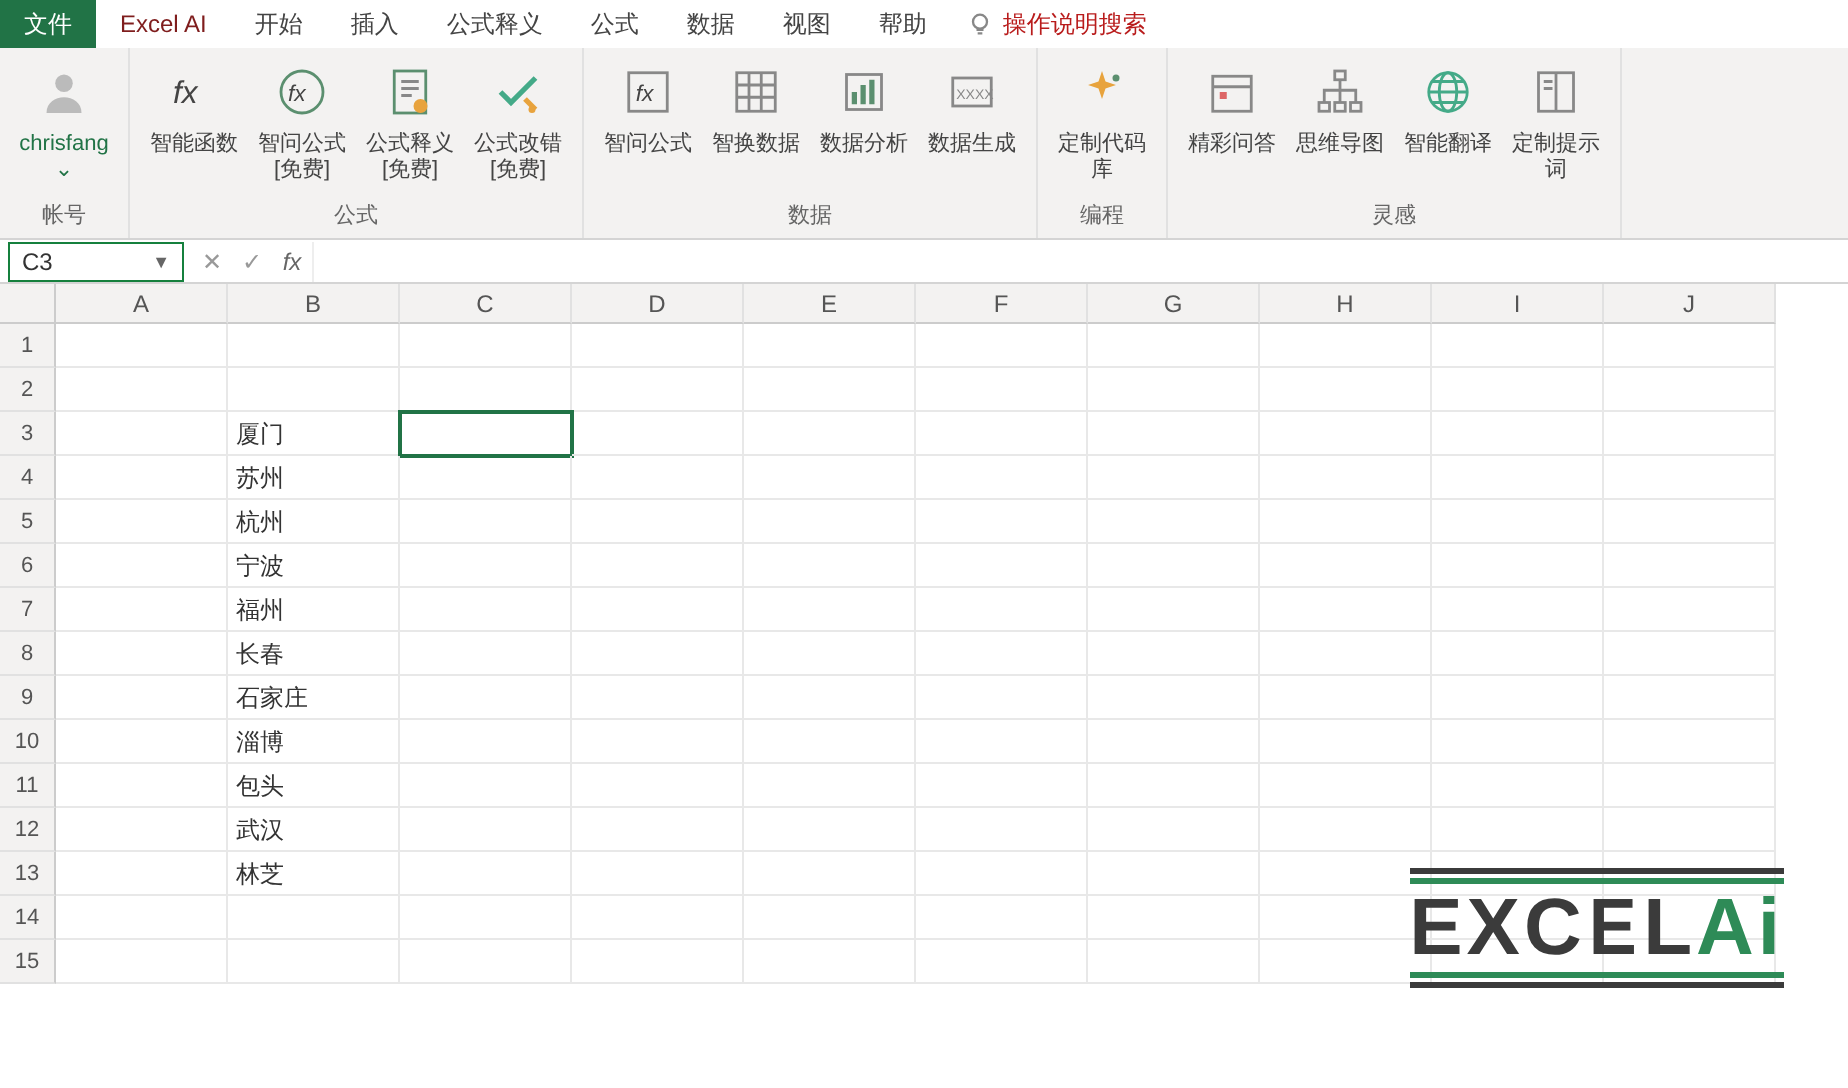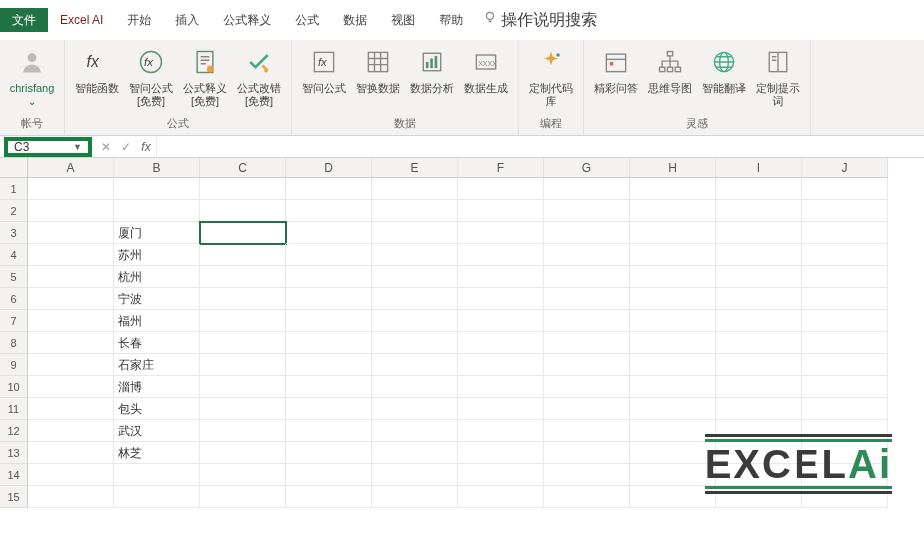--- a/index.html
+++ b/index.html
@@ -1,40 +1,40 @@
 <!DOCTYPE html>
 <html><head>
 <meta charset="utf-8">
 <style>
 * { margin: 0; padding: 0; box-sizing: border-box; font-family: "Microsoft YaHei", "Segoe UI", sans-serif; }
 body { width: 924px; height: 544px; background: #fff; overflow: hidden; position: relative; }
 
 
-.tabs { display: flex; height: 40px; background: #fff; font-size: 12px; align-items: center; }
+.tabs { display: flex; height: 24px; background: #fff; font-size: 12px; align-items: center; }
 .tab { padding: 0 12px; height: 24px; line-height: 24px; color: #444; cursor: pointer; }
 .tab.file { background: #217346; color: #fff; }
 .tab.active { color: #7f1d1d; border-bottom: 2px solid #fff; font-weight: 500; position: relative; }
 .tab.active::after { content:""; position:absolute; left:0; right:0; bottom:-1px; height:2px; background:#fff;}
-.search-hint { display: flex; align-items: flex-start; color: #404040; font-size: 16px; margin-left: 8px; }
+.search-hint { display: flex; align-items: center; color: #b91c1c; font-size: 12px; margin-left: 8px; }
 .bulb { margin-right: 4px; }
 
 
 .ribbon { display: flex; height: 96px; border-bottom: 1px solid #d4d4d4; background: #f3f2f1; }
 .group { display: flex; flex-direction: column; align-items: center; padding: 4px 6px 2px; border-right: 1px solid #e1e1e1; }
 .group-items { display: flex; gap: 2px; flex: 1; align-items: flex-start; }
 .group-label { font-size: 11px; color: #666; padding: 2px 0; }
 .rbtn { display: flex; flex-direction: column; align-items: center; width: 52px; padding: 2px; cursor: pointer; }
 .rbtn .icon { width: 32px; height: 32px; display: flex; align-items: center; justify-content: center; font-size: 20px; }
 .rbtn .lbl { font-size: 11px; color: #444; text-align: center; line-height: 13px; margin-top: 4px; white-space: pre-line; }
 .account .icon { color: #888; }
 .account .lbl { color: #217346; }
 
 
 .fbar { display: flex; height: 22px; border-bottom: 1px solid #d4d4d4; align-items: center; font-size: 12px; background: #fff; }
-.namebox { width: 88px; height: 20px; border: 4px solid #15803d; margin: 0 4px; padding: 0 6px; display: flex; align-items: center; justify-content: space-between; color: #333; }
+.namebox { width: 88px; height: 20px; border: 1px solid #15803d; margin: 0 4px; padding: 0 6px; display: flex; align-items: center; justify-content: space-between; color: #333; }
 .namebox .dd { color: #666; font-size: 9px; }
 .fbar-btn { width: 20px; text-align: center; color: #999; cursor: pointer; }
 .fx { font-style: italic; color: #666; }
 .finput { flex: 1; height: 20px; border: none; border-left: 1px solid #eee; padding: 0 6px; font-size: 12px; outline: none; }
 
 
 .grid { position: relative; display: flex; height: 398px; }
 .corner { width: 28px; height: 20px; background: #f3f2f1; border-right: 1px solid #ccc; border-bottom: 1px solid #ccc; }
 .colhdrs { display: flex; height: 20px; }
 .colhdr { width: 86px; background: #f3f2f1; border-right: 1px solid #e1e1e1; border-bottom: 1px solid #ccc; text-align: center; font-size: 12px; color: #555; line-height: 20px; }

